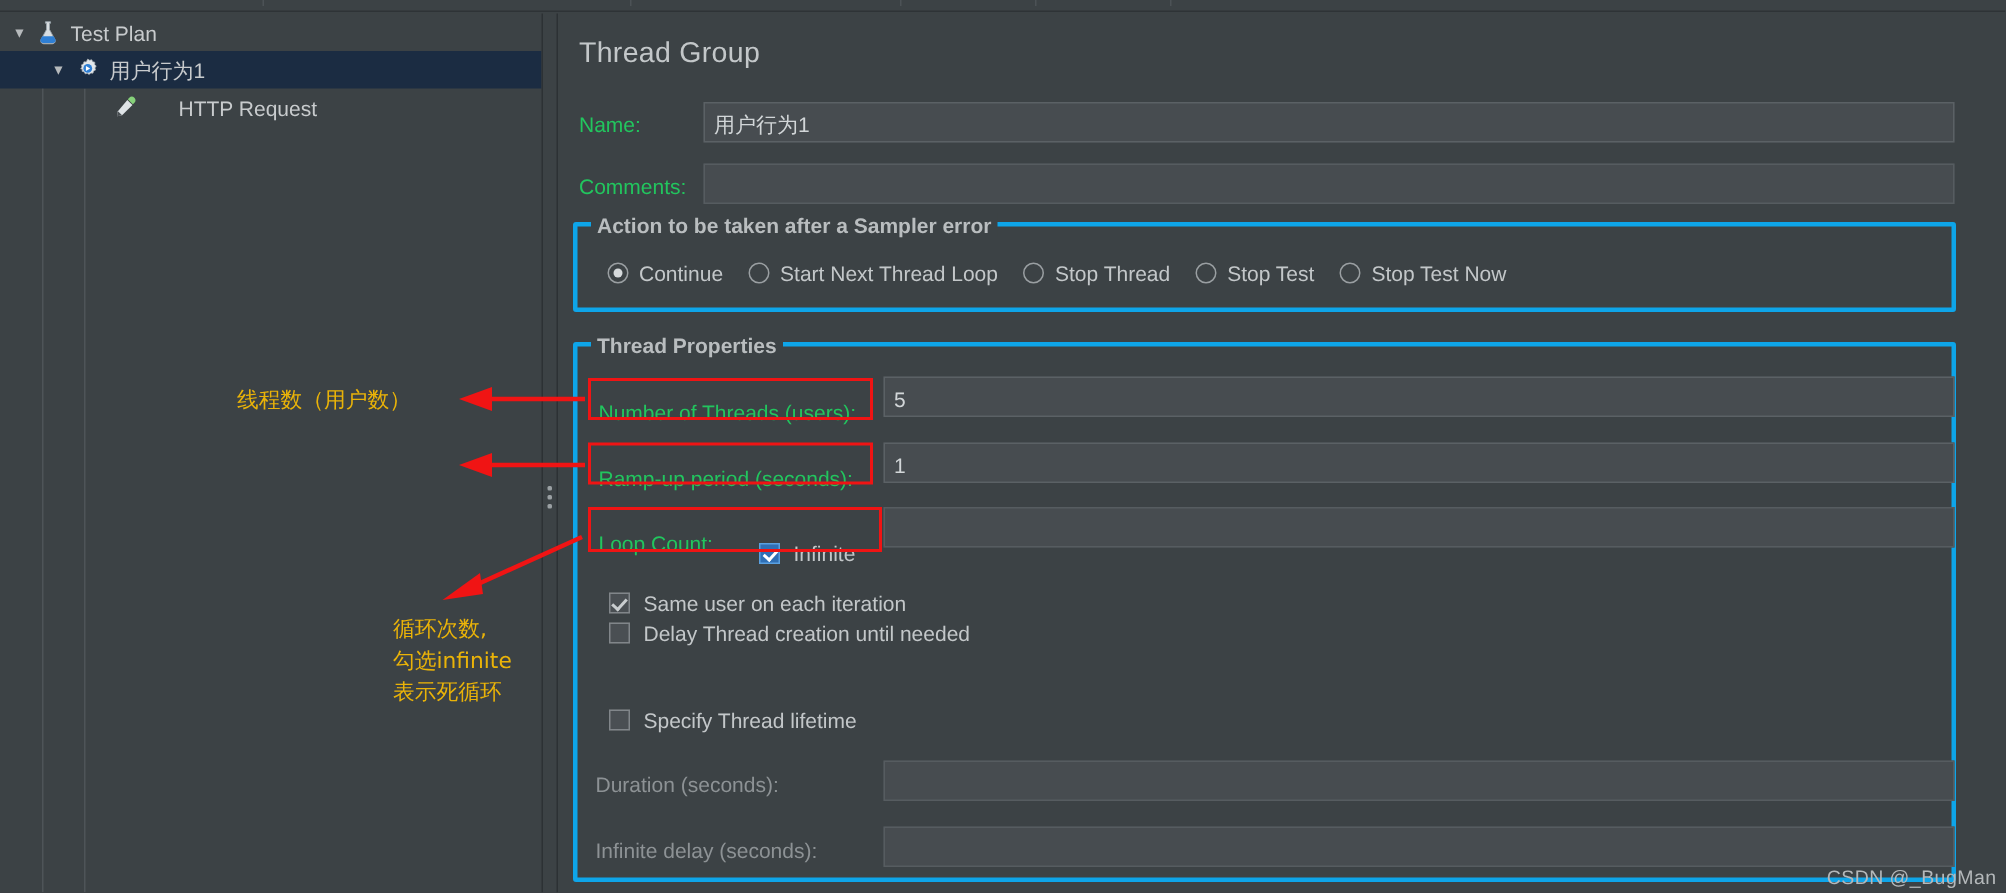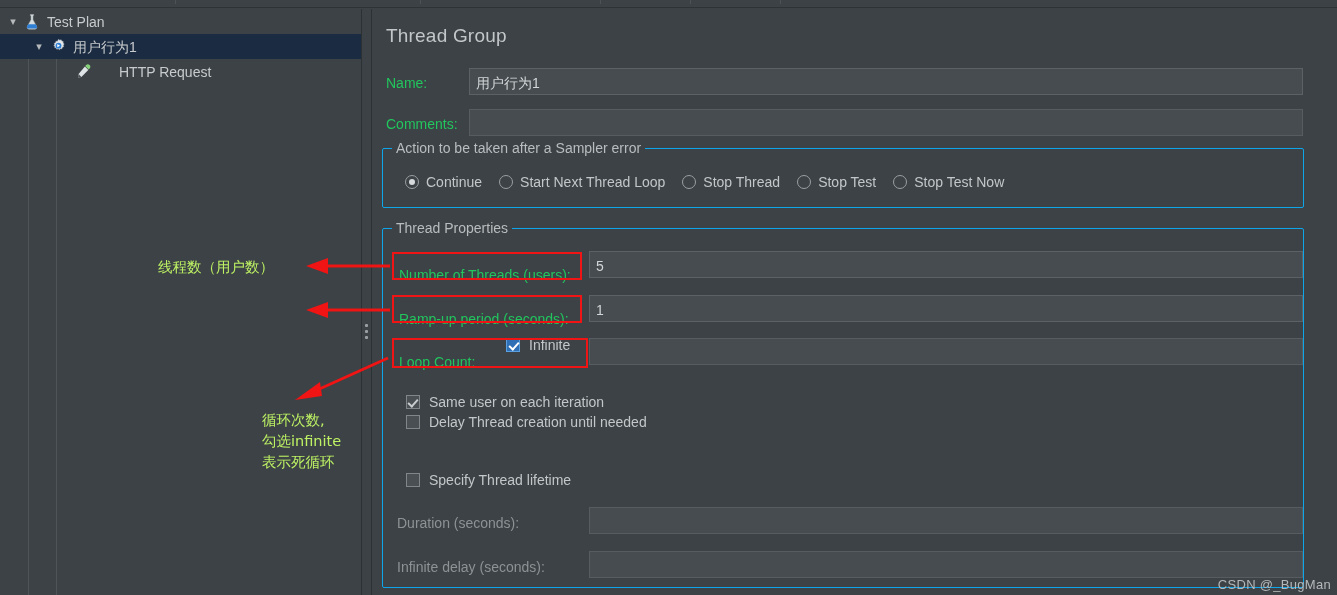--- a/index.html
+++ b/index.html
@@ -101,22 +101,23 @@
   .txtfield span {
     display: block; padding: 4px 6px 0 6px;
     font-size: 14px; color: #d2d6d8;
     line-height: 20px;
   }
   .txtfield.empty { border-color: #565c60; }
 
   
   .groupbox {
     position: absolute;
-    border: 1px solid #0ea5e9;
+    border: 3px solid #0ea5e9;
     border-radius: 2px;
+    font-weight: bold;
   }
   .groupbox > .legend {
     position: absolute; top: -9px; left: 9px;
     background: #3c4245;
     padding: 0 4px;
     font-size: 14px; color: #b9bdbf;
     white-space: nowrap;
   }
 
   
@@ -161,21 +162,21 @@
   .cblabel { font-size: 14px; color: #c3c7c9; white-space: nowrap; }
 
   
   .redbox {
     position: absolute;
     border: 2px solid #f01414;
     pointer-events: none;
   }
   .ann-text {
     position: absolute;
-    color: #bef264;
+    color: #eab308;
     font-size: 14.5px;
     line-height: 21px;
     white-space: pre;
     font-family: "DejaVu Sans", "Liberation Sans", sans-serif;
   }
   svg.overlay {
     position: absolute; left: 0; top: 0;
     width: 1337px; height: 595px;
     pointer-events: none;
   }
@@ -295,21 +296,21 @@
     <div class="txtfield" style="left:216px; top:242px; width:714px;">
       <span>5</span>
     </div>
 
     <div class="field-label" style="left:26px; top:302px;">Ramp-up period (seconds):</div>
     <div class="txtfield" style="left:216px; top:286px; width:714px;">
       <span>1</span>
     </div>
 
     <div class="field-label" style="left:26px; top:345px;">Loop Count:</div>
-    <div class="cbrow" style="left:133px; top:328px;">
+    <div class="cbrow" style="left:133px; top:352px;">
       <span class="cbox blue"></span>
       <span class="cblabel">Infinite</span>
     </div>
     <div class="txtfield empty" style="left:216px; top:329px; width:714px;">
       <span></span>
     </div>
 
     <div class="cbrow" style="left:33px; top:385px;">
       <span class="cbox checked-grey"></span>
       <span class="cblabel">Same user on each iteration</span>

